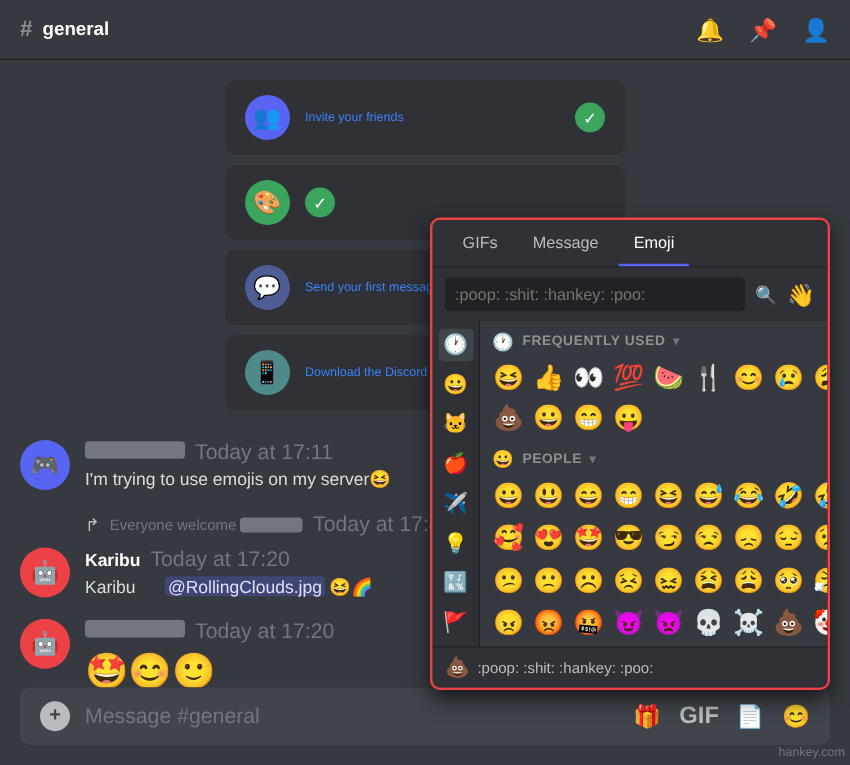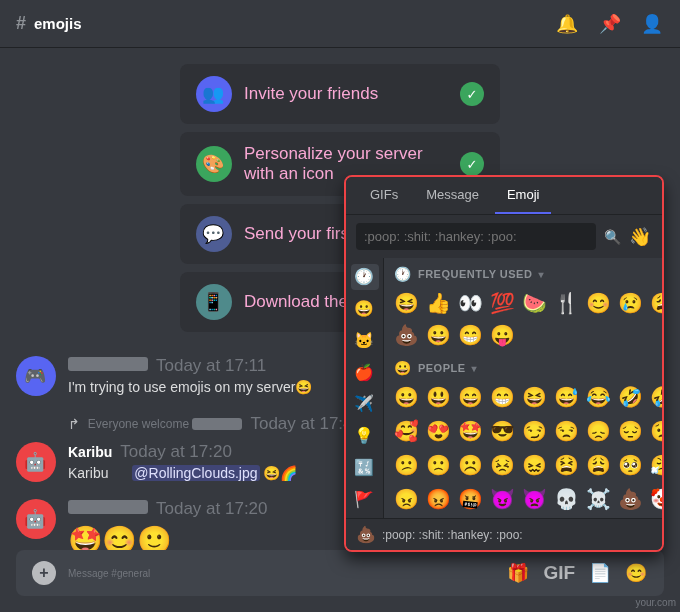--- a/index.html
+++ b/index.html
@@ -90,22 +90,22 @@
       justify-content: center;
       font-size: 18px;
       flex-shrink: 0;
     }
     .checklist-icon.purple { background: #5865f2; }
     .checklist-icon.green { background: #3ba55d; }
     .checklist-icon.blue { background: #4e5d94; }
     .checklist-icon.teal { background: #4f8a8b; }
     .checklist-label {
       flex: 1;
-      font-size: 17px;
-      color: #f9a8d4;
+      font-size: 10px;
+      color: #3b82f6;
     }
     .checklist-check {
       width: 24px;
       height: 24px;
       background: #3ba55d;
       border-radius: 50%;
       display: flex;
       align-items: center;
       justify-content: center;
       color: white;
@@ -219,21 +219,21 @@
       align-items: center;
       justify-content: center;
       color: #40444b;
       font-size: 16px;
       font-weight: bold;
       cursor: pointer;
       flex-shrink: 0;
     }
     .input-placeholder {
       flex: 1;
-      font-size: 10px;
+      font-size: 17px;
       color: #72767d;
     }
     .input-right-icons {
       display: flex;
       gap: 14px;
       align-items: center;
     }
     .input-icon {
       color: #b9bbbe;
       font-size: 18px;
@@ -377,40 +377,39 @@
       font-size: 10px;
       color: #72767d;
       z-index: 200;
     }
   </style>
 </head>
 <body>
 
 <div class="header">
   <span class="header-channel-icon">#</span>
-  <span class="header-channel-name">emojis</span>
+  <span class="header-channel-name">general</span>
   <div class="header-icons">
     <span class="header-icon">🔔</span>
     <span class="header-icon">📌</span>
     <span class="header-icon">👤</span>
   </div>
 </div>
 
 <div class="chat-main">
   <div class="messages-area">
 
     <div class="system-checklist">
       <div class="checklist-item">
         <div class="checklist-icon purple">👥</div>
         <span class="checklist-label">Invite your friends</span>
         <div class="checklist-check">✓</div>
       </div>
       <div class="checklist-item">
         <div class="checklist-icon green">🎨</div>
-        <span class="checklist-label">Personalize your server with an icon</span>
         <div class="checklist-check">✓</div>
       </div>
       <div class="checklist-item">
         <div class="checklist-icon blue">💬</div>
         <span class="checklist-label">Send your first message</span>
         <div class="checklist-check">✓</div>
       </div>
       <div class="checklist-item">
         <div class="checklist-icon teal">📱</div>
         <span class="checklist-label">Download the Discord A...</span>
@@ -575,13 +574,13 @@
       </div>
     </div>
 
     <div class="picker-footer">
       <span class="footer-emoji">💩</span>
       <span class="footer-text">:poop: :shit: :hankey: :poo:</span>
     </div>
   </div>
 </div>
 
-<div class="watermark">your.com</div>
+<div class="watermark">hankey.com</div>
 
 </body></html>

